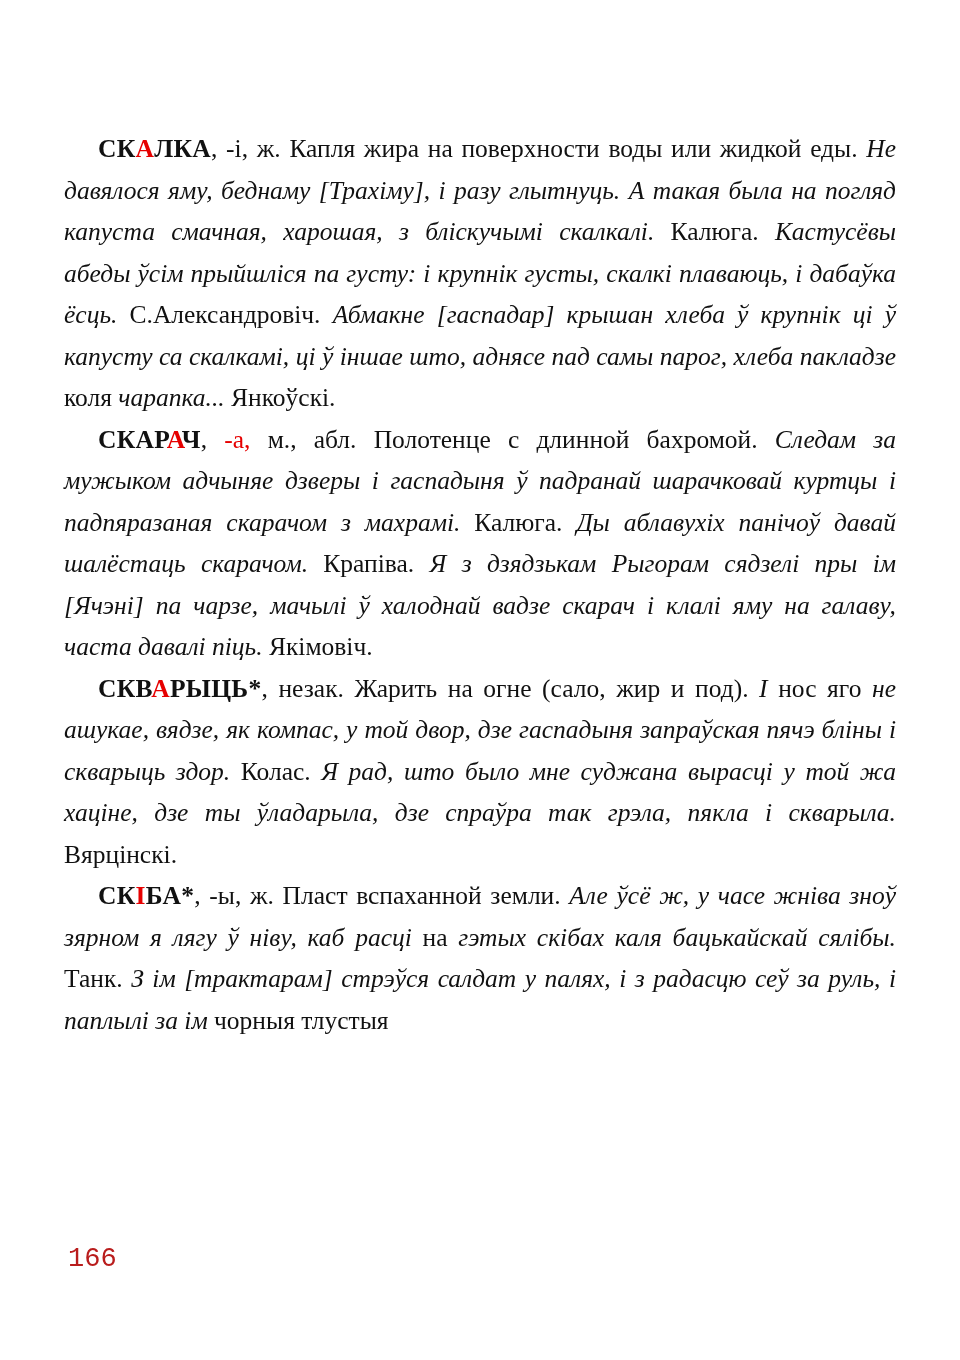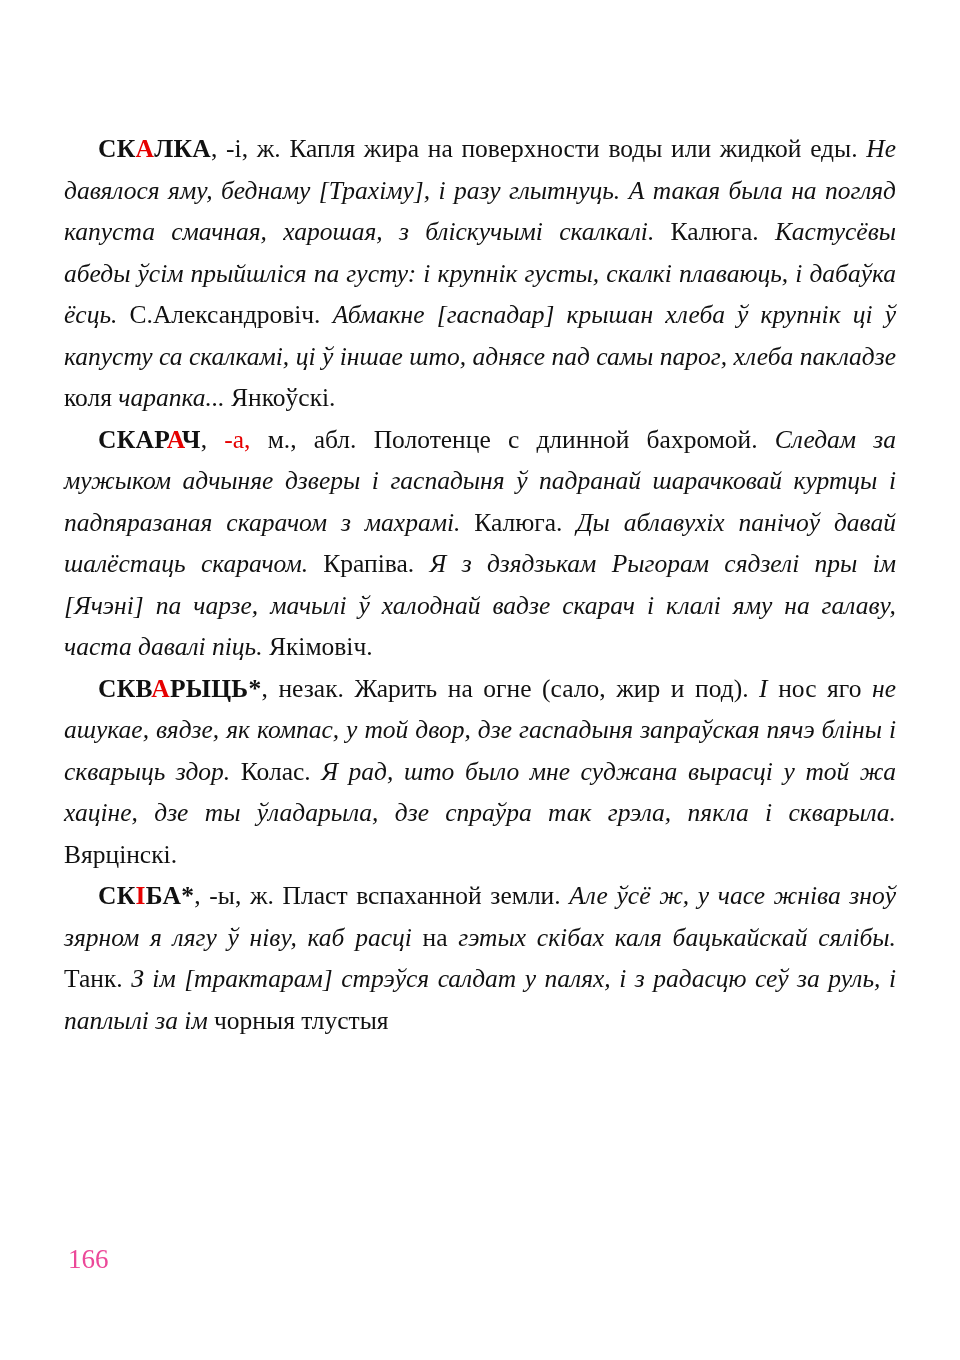--- a/index.html
+++ b/index.html
@@ -67,22 +67,22 @@
   .src { font-style: normal; }
   .quote { font-style: italic; }
 
   .page-number {
     position: absolute;
     left: 68px;
     top: 1243px;
     font-size: 27px;
     line-height: 32px;
     font-style: normal;
-    color: #ec4899;
-    font-family: Liberation Serif, serif;
+    color: #b91c1c;
+    font-family: Liberation Mono, monospace;
   }
 </style>
 </head>
 <body>
 
 <div class="page">
   <div class="text-column">
 
 
     <p class="para entry">

